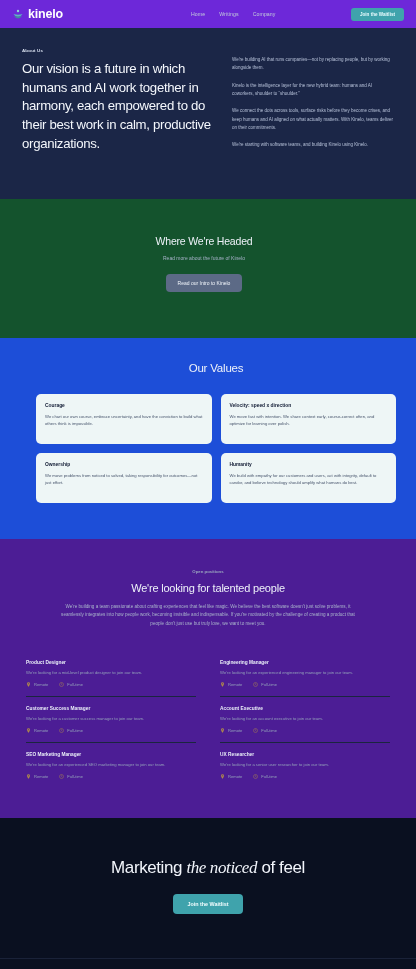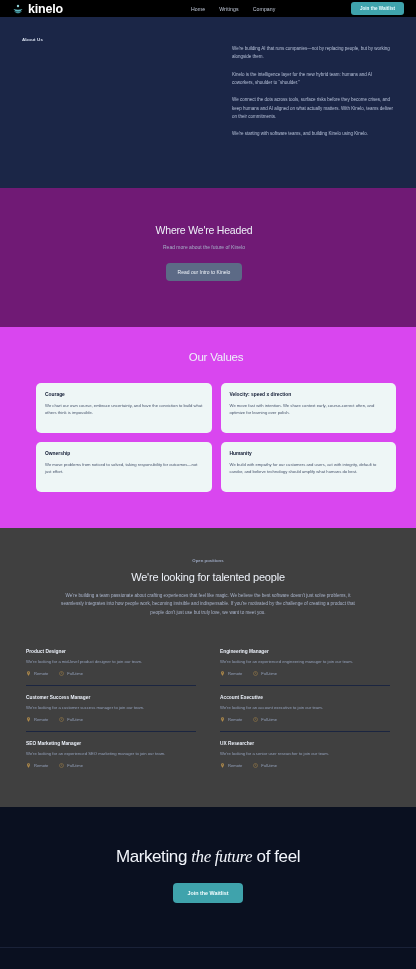--- a/index.html
+++ b/index.html
@@ -13,22 +13,22 @@
   .page {
     position: relative;
     width: 416px;
     height: 969px;
     background: #0b1020;
     overflow: hidden;
   }
 
   
   .topbar {
-    height: 17px;
-    background: #000000;
+    height: 28px;
+    background: #6d28d9;
     display: flex;
     align-items: center;
     padding: 0 12px;
     position: relative;
     z-index: 5;
   }
   .brand { display: flex; align-items: center; gap: 4px; }
   .brand-mark { width: 12px; height: 12px; display: block; }
   .brand-name {
     color: #ffffff;
@@ -80,21 +80,21 @@
   .hero-right { flex: 1; padding-top: 8px; }
   .hero-right p {
     color: #b6c1d8;
     font-size: 4.5px;
     line-height: 1.85;
     margin-bottom: 9px;
   }
 
   
   .headed {
-    background: #701a75;
+    background: #14532d;
     text-align: center;
     padding: 36px 28px 46px 20px;
   }
   .headed h2 {
     color: #eef2f9;
     font-size: 10.5px;
     font-weight: 500;
     letter-spacing: -0.2px;
   }
   .headed p {
@@ -108,21 +108,21 @@
     color: #f0f4fa;
     font-size: 5px;
     border: none;
     border-radius: 4px;
     padding: 6px 12px;
     cursor: pointer;
   }
 
   
   .values {
-    background: #d946ef;
+    background: #1d4ed8;
     padding: 24px 20px 36px 36px;
   }
   .values h2 {
     color: #eef2f9;
     font-size: 11.5px;
     font-weight: 500;
     text-align: center;
     margin-bottom: 20px;
     letter-spacing: -0.2px;
   }
@@ -144,21 +144,21 @@
     margin-bottom: 5px;
   }
   .value-card p {
     color: #46536b;
     font-size: 4.2px;
     line-height: 1.75;
   }
 
   
   .careers {
-    background: #404040;
+    background: #4c1d95;
     padding: 30px 26px 30px 26px;
   }
   .careers-eyebrow {
     text-align: center;
     color: #9aa6bf;
     font-size: 4.3px;
     font-weight: 600;
   }
   .careers h2 {
     text-align: center;
@@ -266,20 +266,21 @@
       <a href="#">Home</a>
       <a href="#">Writings</a>
       <a href="#">Company</a>
     </nav>
     <button class="cta-top">Join the Waitlist</button>
   </div>
 
   <section class="hero">
     <div class="hero-left">
       <div class="eyebrow">About Us</div>
+      <h1 class="hero-title">Our vision is a future in which humans and AI work together in harmony, each empowered to do their best work in calm, productive organizations.</h1>
     </div>
     <div class="hero-right">
       <p>We're building AI that runs companies—not by replacing people, but by working alongside them.</p>
       <p>Kinelo is the intelligence layer for the new hybrid team: humans and AI coworkers, shoulder to “shoulder.”</p>
       <p>We connect the dots across tools, surface risks before they become crises, and keep humans and AI aligned on what actually matters. With Kinelo, teams deliver on their commitments.</p>
       <p>We're starting with software teams, and building Kinelo using Kinelo.</p>
     </div>
   </section>
 
   <section class="headed">
@@ -432,21 +433,21 @@
                 <path d="M8 4.4V8l2.4 1.6" fill="none" stroke="#b08a4a" stroke-width="1.4"></path>
               </svg>
             <span>Full-time</span>
           </span>
         </div>
       </div>
     </div>
   </section>
 
   <section class="cta">
-    <h2><span>Marketing </span><em>the future</em><span> of feel</span></h2>
+    <h2><span>Marketing </span><em>the noticed</em><span> of feel</span></h2>
     <button class="btn-teal">Join the Waitlist</button>
   </section>
 
   <footer class="footer">
     
     
   </footer>
 
 </div>
 

